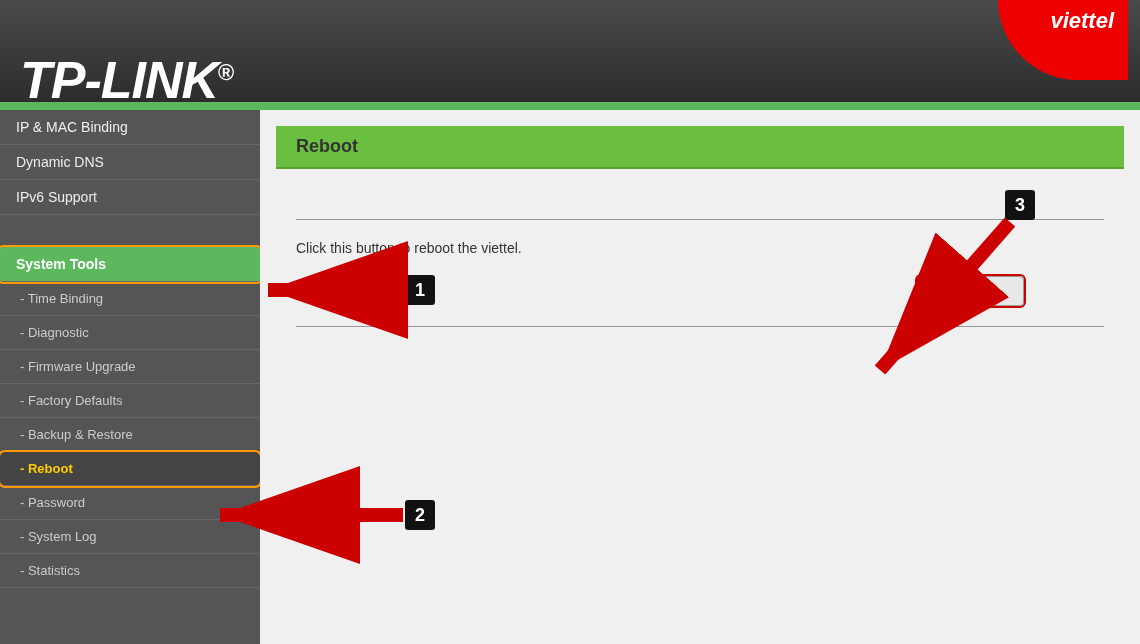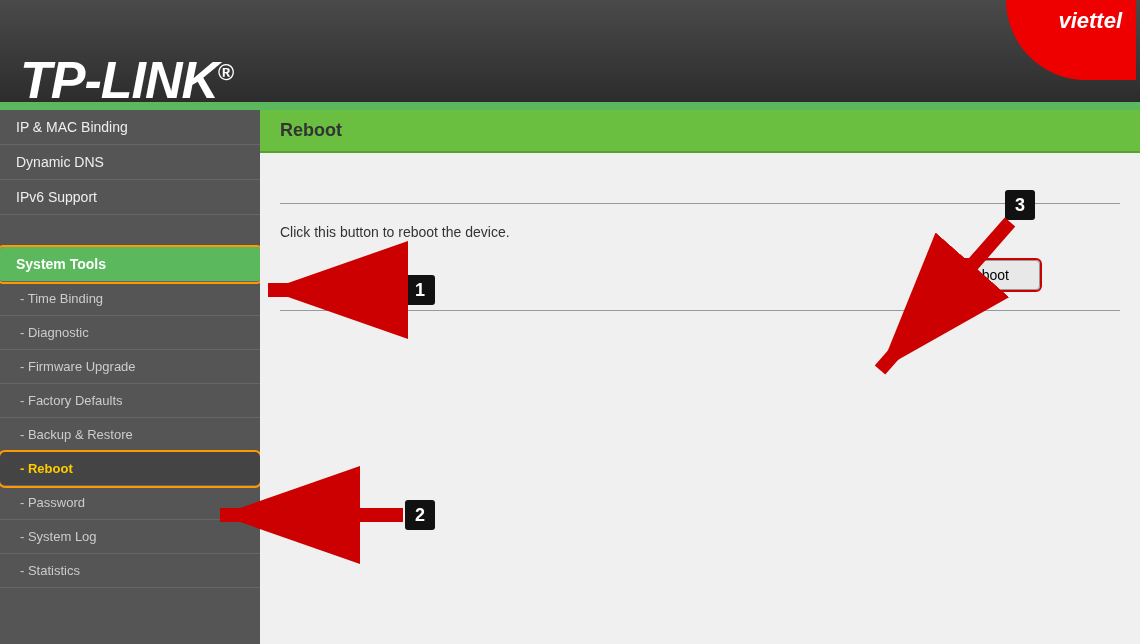--- a/index.html
+++ b/index.html
@@ -44,21 +44,21 @@
 
     .tp-link-logo .registered {
       font-size: 22px;
       vertical-align: super;
       font-style: normal;
     }
 
     .viettel-badge {
       position: absolute;
       top: 0;
-      right: 4px;
+      right: 12px;
       width: 130px;
       height: 80px;
       background: #e00;
       border-radius: 0 0 0 80px;
       display: flex;
       align-items: flex-start;
       justify-content: flex-end;
       padding: 8px 14px;
     }
 
@@ -113,21 +113,21 @@
       font-weight: bold;
       background: #444;
       border-radius: 5px;
       outline: 2px solid #ff9900;
     }
 
     
     .content {
       flex: 1;
       background: #f0f0f0;
-      padding: 0;
+      padding: 16px;
     }
 
     .content-header {
       background: #6abf40;
       padding: 10px 20px;
       font-size: 18px;
       font-weight: bold;
       color: #333;
       border-bottom: 2px solid #5aa030;
     }
@@ -206,21 +206,21 @@
       <div class="sidebar-item sub-item active-sub">- Reboot</div>
       <div class="sidebar-item sub-item">- Password</div>
       <div class="sidebar-item sub-item">- System Log</div>
       <div class="sidebar-item sub-item">- Statistics</div>
     </div>
 
     <div class="content">
       <div class="content-header">Reboot</div>
       <div class="content-body">
         <hr class="divider">
-        <p class="reboot-description">Click this button to reboot the device.</p>
+        <p class="reboot-description">Click this button to reboot the viettel.</p>
         <div class="reboot-btn-row">
           <button class="reboot-button">Reboot</button>
         </div>
         <hr class="divider">
       </div>
     </div>
 
   </div>
 
   <svg class="arrows-svg" xmlns="http://www.w3.org/2000/svg">

